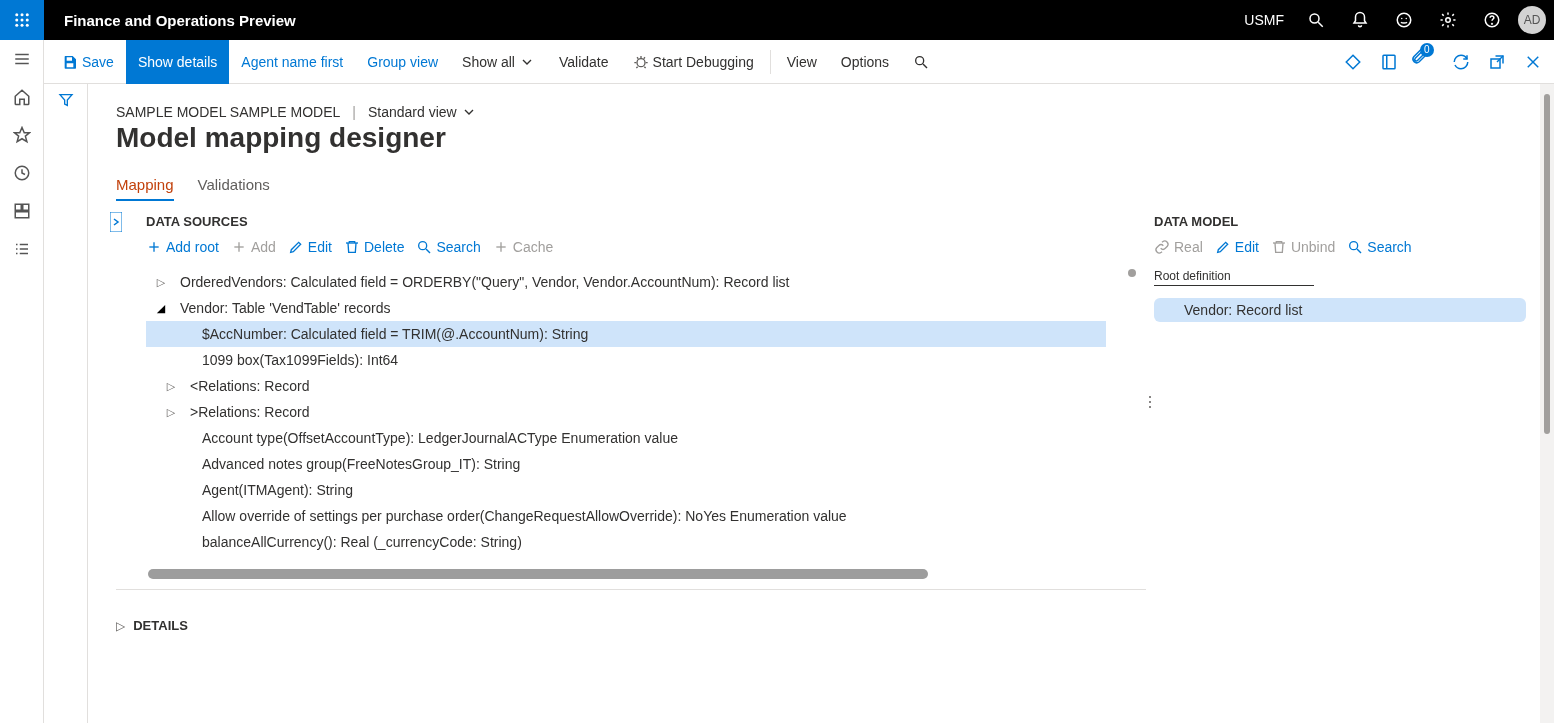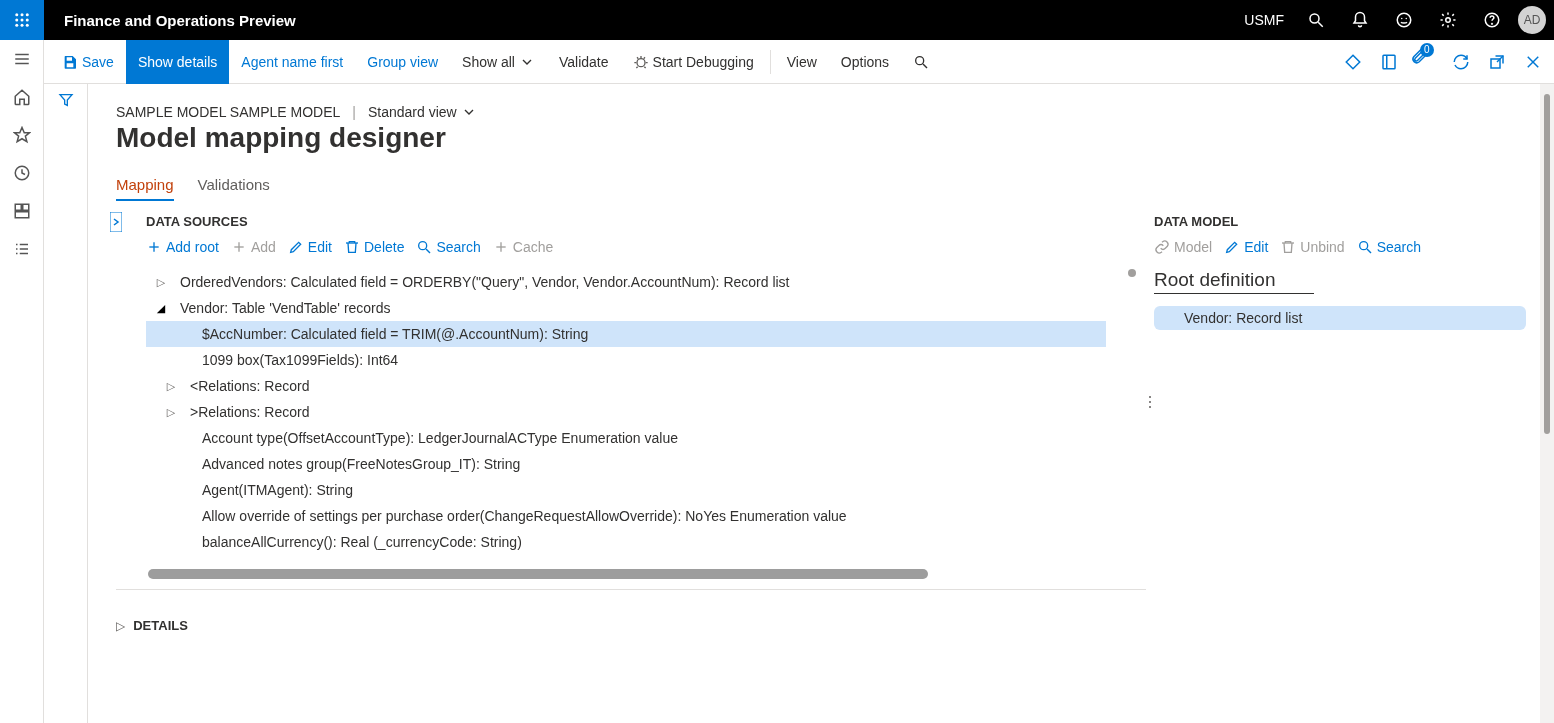--- a/index.html
+++ b/index.html
@@ -49,21 +49,21 @@
   .tree { margin-top:14px; font-size:14px; position:relative; width: 960px;}
   .tree-row { display:flex; align-items:center; min-height:26px; padding:1px 0;}
   .tree-row.selected { background:#cfe4fa; }
   .tw { width:18px; display:inline-flex; justify-content:center; align-items:center; cursor:pointer; color:#605e5c; font-size:11px;}
   .indent0 { padding-left:6px;}
   .indent1 { padding-left:38px;}
   .tree-label { white-space:nowrap; }
   .binding-dot { position:absolute; right:-14px; width:8px; height:8px; border-radius:4px; background:#a19f9d;}
   .tree-scrollx { height:10px; background:#9d9d9d; border-radius:6px; margin:14px 2px 10px 2px; width:780px;}
   .dm-header { font-weight:700; font-size:13px;}
-  .dm-sub { font-size:19px; margin-top:14px;}
+  .dm-sub { font-size:12px; margin-top:14px;}
   .dm-underline { height:1px; background:#323130; width:160px; margin-top:2px;}
   .dm-item { margin-top:12px; background:#cfe4fa; padding:4px 10px 4px 30px; font-size:14px;border-radius:6px;}
   .details-sec { display:flex; align-items:center; gap:8px; margin-top:28px; cursor:pointer;}
   .details-sec .caret { font-size:12px; color:#605e5c;}
   .details-sec span.lab { font-weight:700; font-size:13px;}
   .handle-icon { position:absolute; top:-2px; left:-6px; width:12px; height:20px; color:#0078d4; cursor:pointer;}
   .page-scrollbar { position:absolute; right:0; top:44px; bottom:0; width:14px; background:#f3f2f1;}
   .page-scrollbar .thumb { position:absolute; top:10px; width:6px; left:4px; height:340px; background:#a19f9d; border-radius:3px;}
   .badge-rel { position:relative; display:inline-block;}
   .badge { position:absolute; top:-4px; left:10px; background:#0078d4; color:#fff; font-size:10px; border-radius:8px; padding:0 4px; line-height:14px;}
@@ -409,21 +409,21 @@
           </div>
 
           <div class="dm-pane">
             <div class="dm-header">DATA MODEL</div>
             <div class="dm-toolbar">
               <div class="tbtn disabled">
                 <svg class="icon16" viewBox="0 0 24 24" stroke="#a19f9d" fill="none" stroke-width="2">
                     <path d="M10 14a5 5 0 007 0l3-3a5 5 0 00-7-7l-1 1"></path>
                     <path d="M14 10a5 5 0 00-7 0l-3 3a5 5 0 007 7l1-1"></path>
                   </svg>
-                <span>Model</span>
+                <span>Real</span>
               </div>
               <div class="tbtn blue">
                 <svg class="icon16" viewBox="0 0 24 24" stroke="#0078d4" fill="none" stroke-width="2">
                     <path d="M4 20l4-1 11-11-3-3L5 16l-1 4z"></path>
                   </svg>
                 <span>Edit</span>
               </div>
               <div class="tbtn disabled">
                 <svg class="icon16" viewBox="0 0 24 24" stroke="#a19f9d" fill="none" stroke-width="2">
                     <polyline points="3 6 21 6"></polyline>

